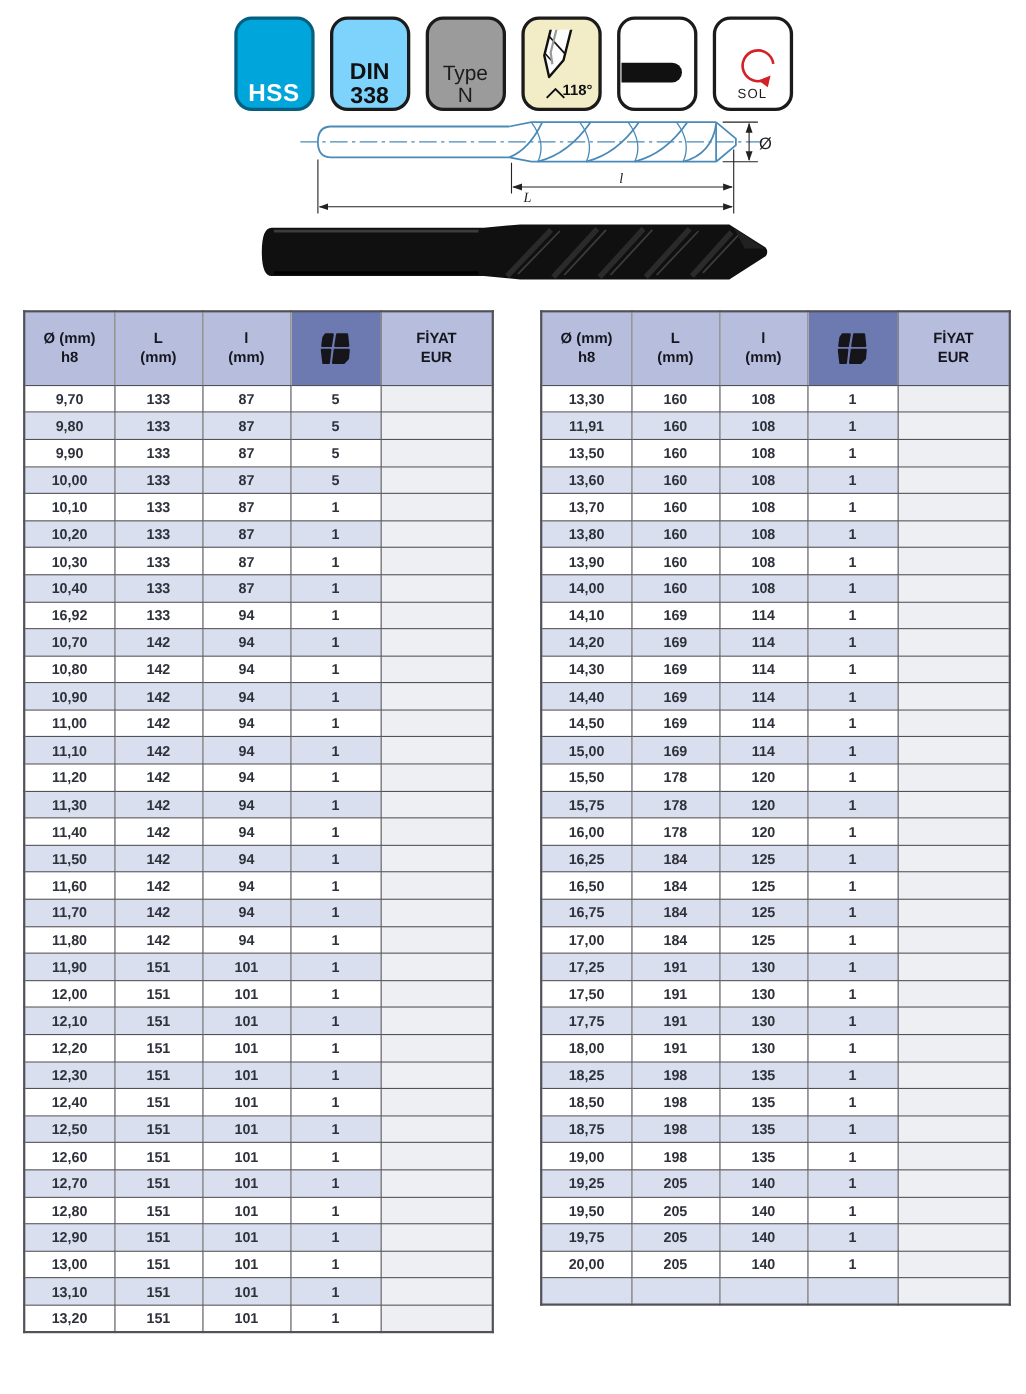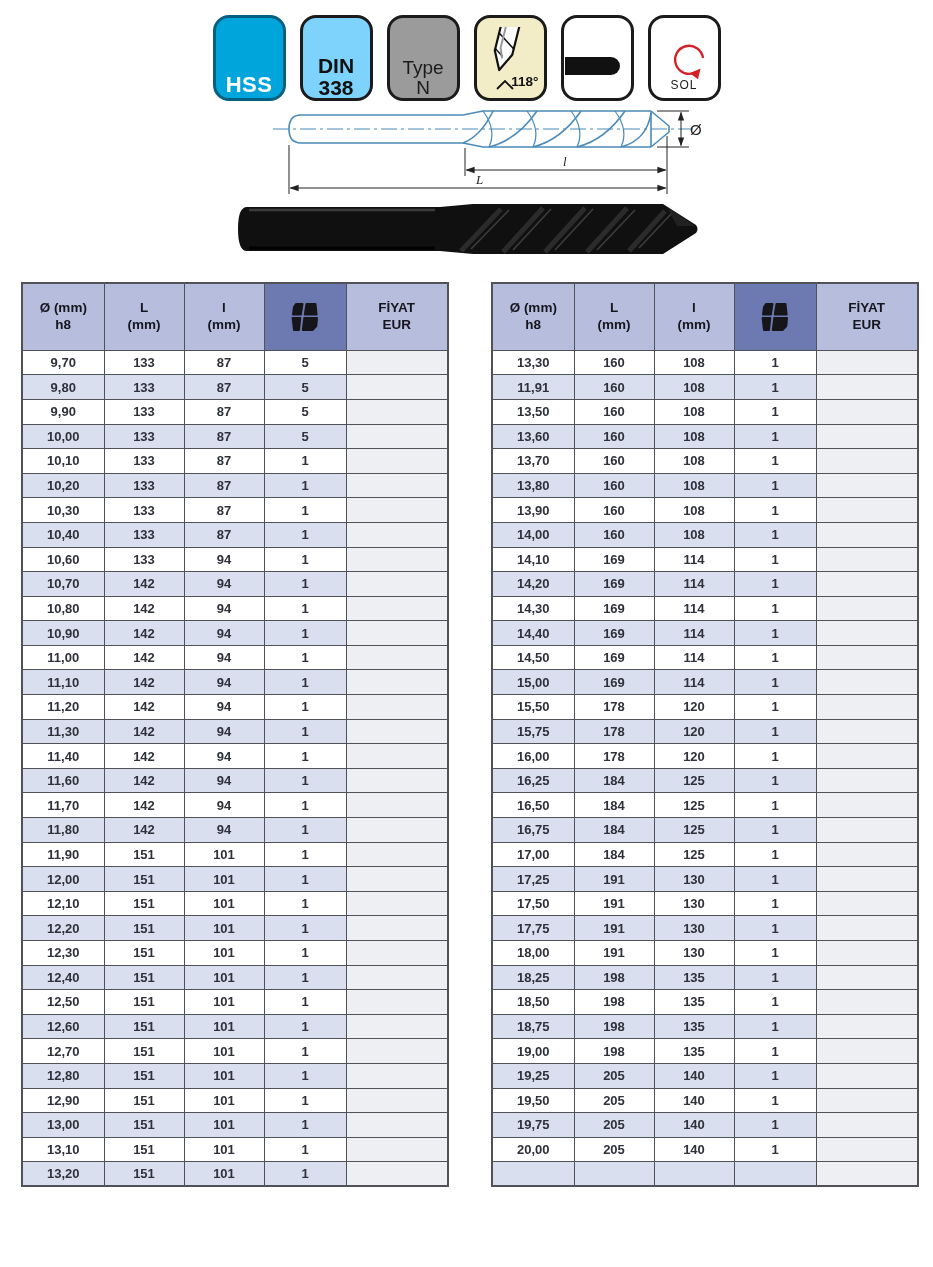--- a/index.html
+++ b/index.html
@@ -265,21 +265,21 @@
           <td class="c4"></td>
         </tr>
         <tr>
           <td class="c0">10,40</td>
           <td class="c1">133</td>
           <td class="c2">87</td>
           <td class="c3">1</td>
           <td class="c4"></td>
         </tr>
         <tr>
-          <td class="c0">10,60</td>
+          <td class="c0">16,92</td>
           <td class="c1">133</td>
           <td class="c2">94</td>
           <td class="c3">1</td>
           <td class="c4"></td>
         </tr>
         <tr>
           <td class="c0">10,70</td>
           <td class="c1">142</td>
           <td class="c2">94</td>
           <td class="c3">1</td>
@@ -322,20 +322,27 @@
         </tr>
         <tr>
           <td class="c0">11,30</td>
           <td class="c1">142</td>
           <td class="c2">94</td>
           <td class="c3">1</td>
           <td class="c4"></td>
         </tr>
         <tr>
           <td class="c0">11,40</td>
+          <td class="c1">142</td>
+          <td class="c2">94</td>
+          <td class="c3">1</td>
+          <td class="c4"></td>
+        </tr>
+        <tr>
+          <td class="c0">11,50</td>
           <td class="c1">142</td>
           <td class="c2">94</td>
           <td class="c3">1</td>
           <td class="c4"></td>
         </tr>
         <tr>
           <td class="c0">11,60</td>
           <td class="c1">142</td>
           <td class="c2">94</td>
           <td class="c3">1</td>

